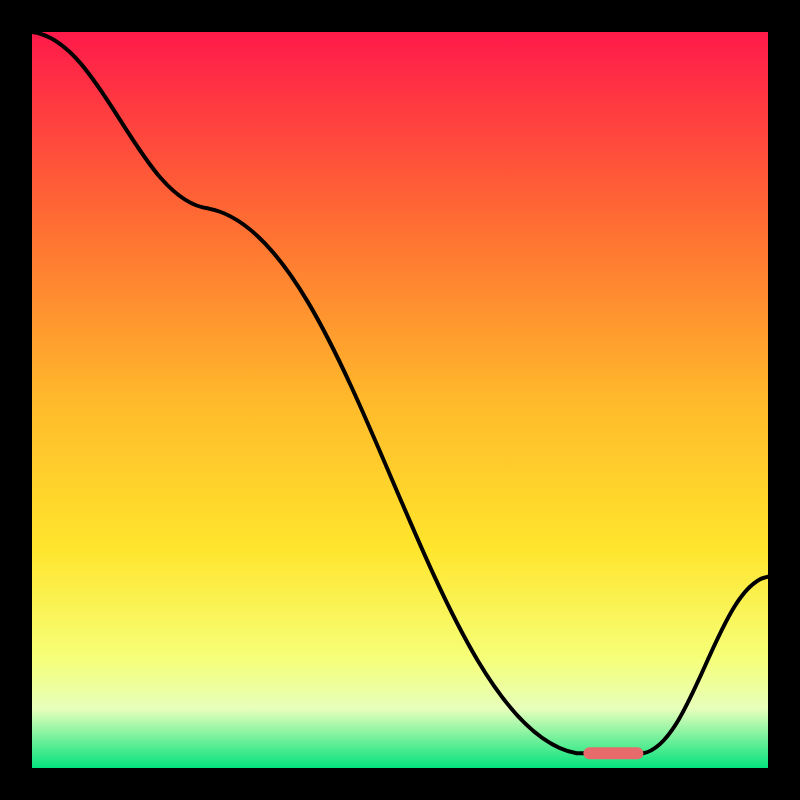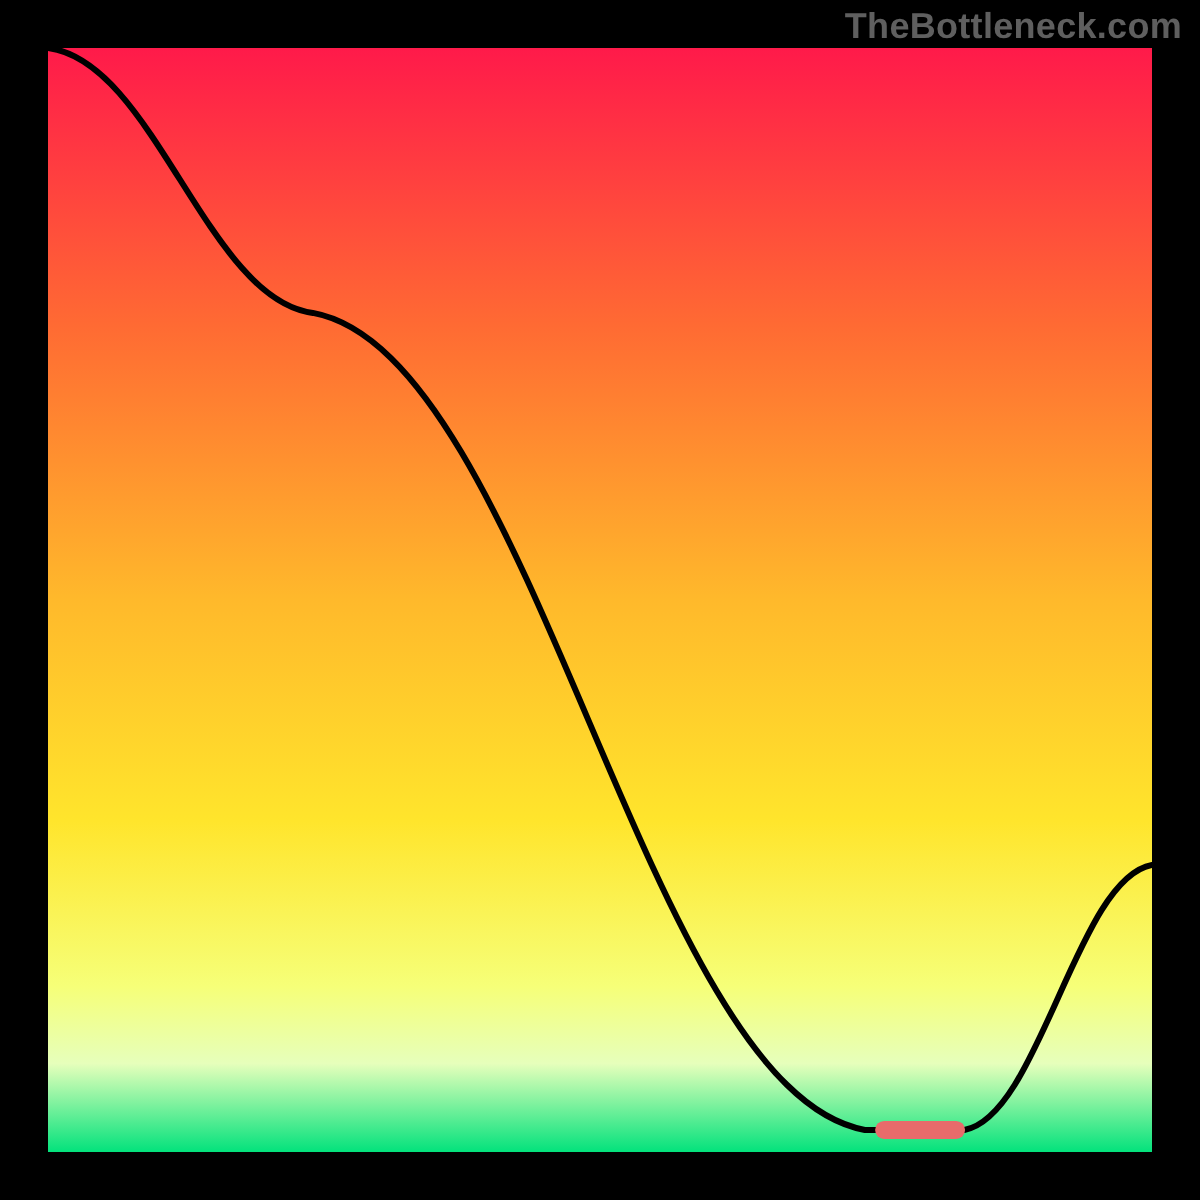--- a/index.html
+++ b/index.html
@@ -36,21 +36,20 @@
   .plot-area svg {
     display: block;
     width: 100%;
     height: 100%;
   }
 </style>
 </head>
 <body>
 
 <div class="frame">
-  <div class="watermark">TheBottleneck.com</div>
 
   <div class="plot-area">
     <svg viewBox="0 0 736 736" preserveAspectRatio="none">
       <defs>
         <linearGradient id="bg-grad" x1="0" y1="0" x2="0" y2="1">
           <stop offset="0%" stop-color="#ff1a4a"></stop>
           <stop offset="25%" stop-color="#ff6a33"></stop>
           <stop offset="50%" stop-color="#ffb92b"></stop>
           <stop offset="70%" stop-color="#ffe52c"></stop>
           <stop offset="85%" stop-color="#f6ff78"></stop>

